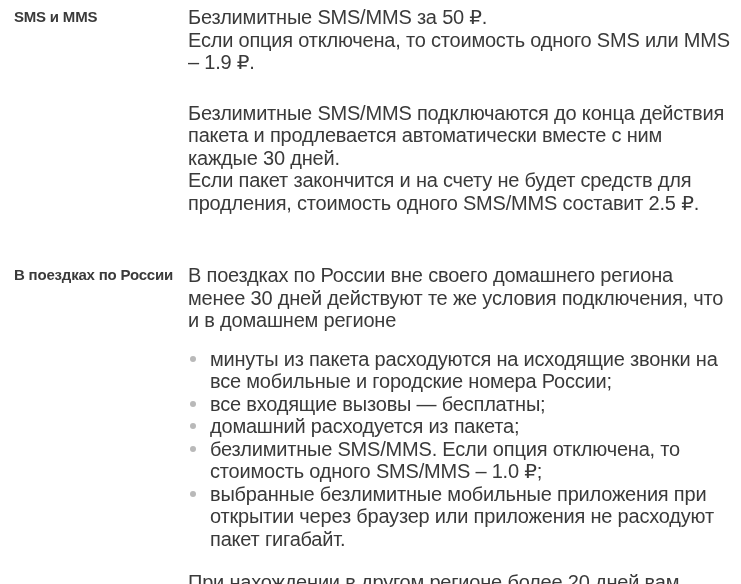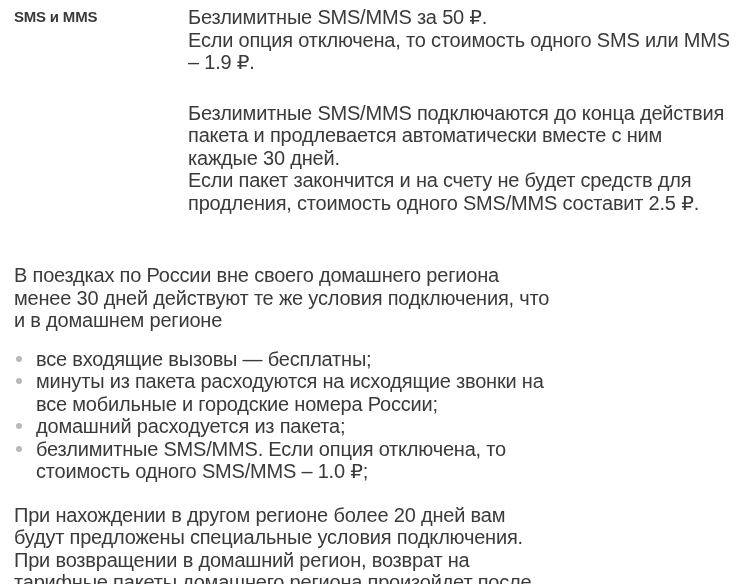--- a/index.html
+++ b/index.html
@@ -85,25 +85,27 @@
     <h3 class="section-label">SMS и MMS</h3>
     <div class="section-content">
         <p class="para">Безлимитные SMS/MMS за 50 ₽.
 Если опция отключена, то стоимость одного SMS или MMS – 1.9 ₽.</p>
         <p class="para" style="margin-bottom: 4px;">Безлимитные SMS/MMS подключаются до конца действия пакета и продлевается автоматически вместе с ним каждые 30 дней.
 Если пакет закончится и на счету не будет средств для продления, стоимость одного SMS/MMS составит 2.5 ₽.</p>
       </div>
   </section>
 
   <section class="section-row">
+    <h3 class="section-label">В поездках по России</h3>
     <div class="section-content">
         <p class="para" style="margin-bottom: 16px;">В поездках по России вне своего домашнего региона менее 30 дней действуют те же условия подключения, что и в домашнем регионе</p>
         <ul class="bullet-list">
+          <li>минуты из пакета расходуются на исходящие звонки на все мобильные и городские номера России;</li>
           <li>все входящие вызовы — бесплатны;</li>
-          <li>минуты из пакета расходуются на исходящие звонки на все мобильные и городские номера России;</li>
           <li>домашний расходуется из пакета;</li>
           <li>безлимитные SMS/MMS. Если опция отключена, то стоимость одного SMS/MMS – 1.0 ₽;</li>
+          <li>выбранные безлимитные мобильные приложения при открытии через браузер или приложения не расходуют пакет гигабайт.</li>
         </ul>
         <p class="para" style="margin-bottom: 0px;">При нахождении в другом регионе более 20 дней вам будут предложены специальные условия подключения. При возвращении в домашний регион, возврат на тарифные пакеты домашнего региона произойдет после завершения текущего пакета или в течение суток, если пакет не был подключен.</p>
       </div>
   </section>
 
 </div>
 
 </body></html>

